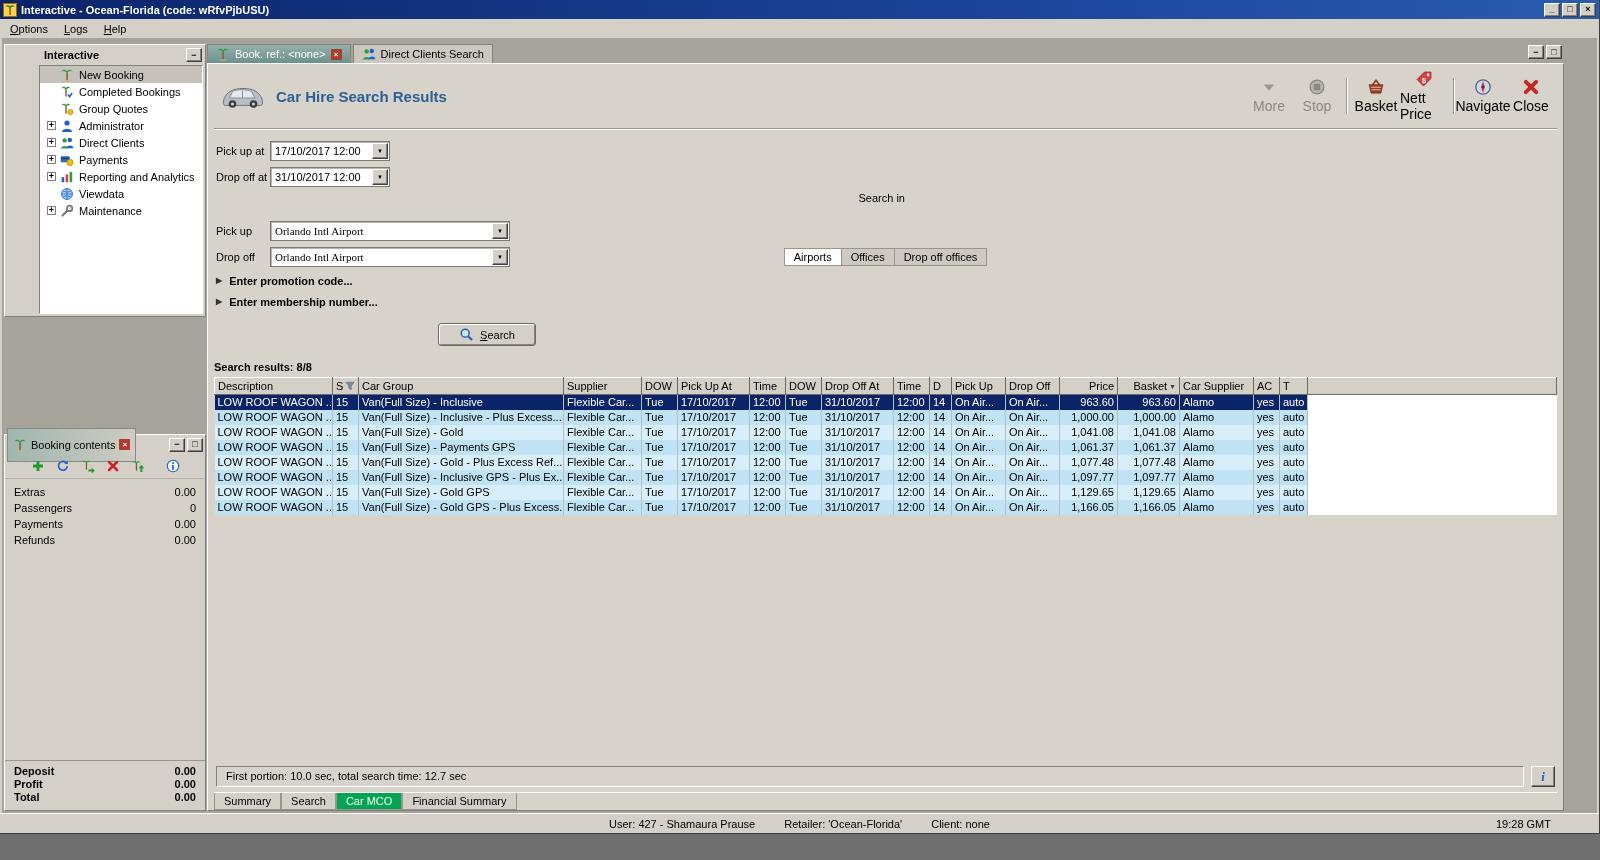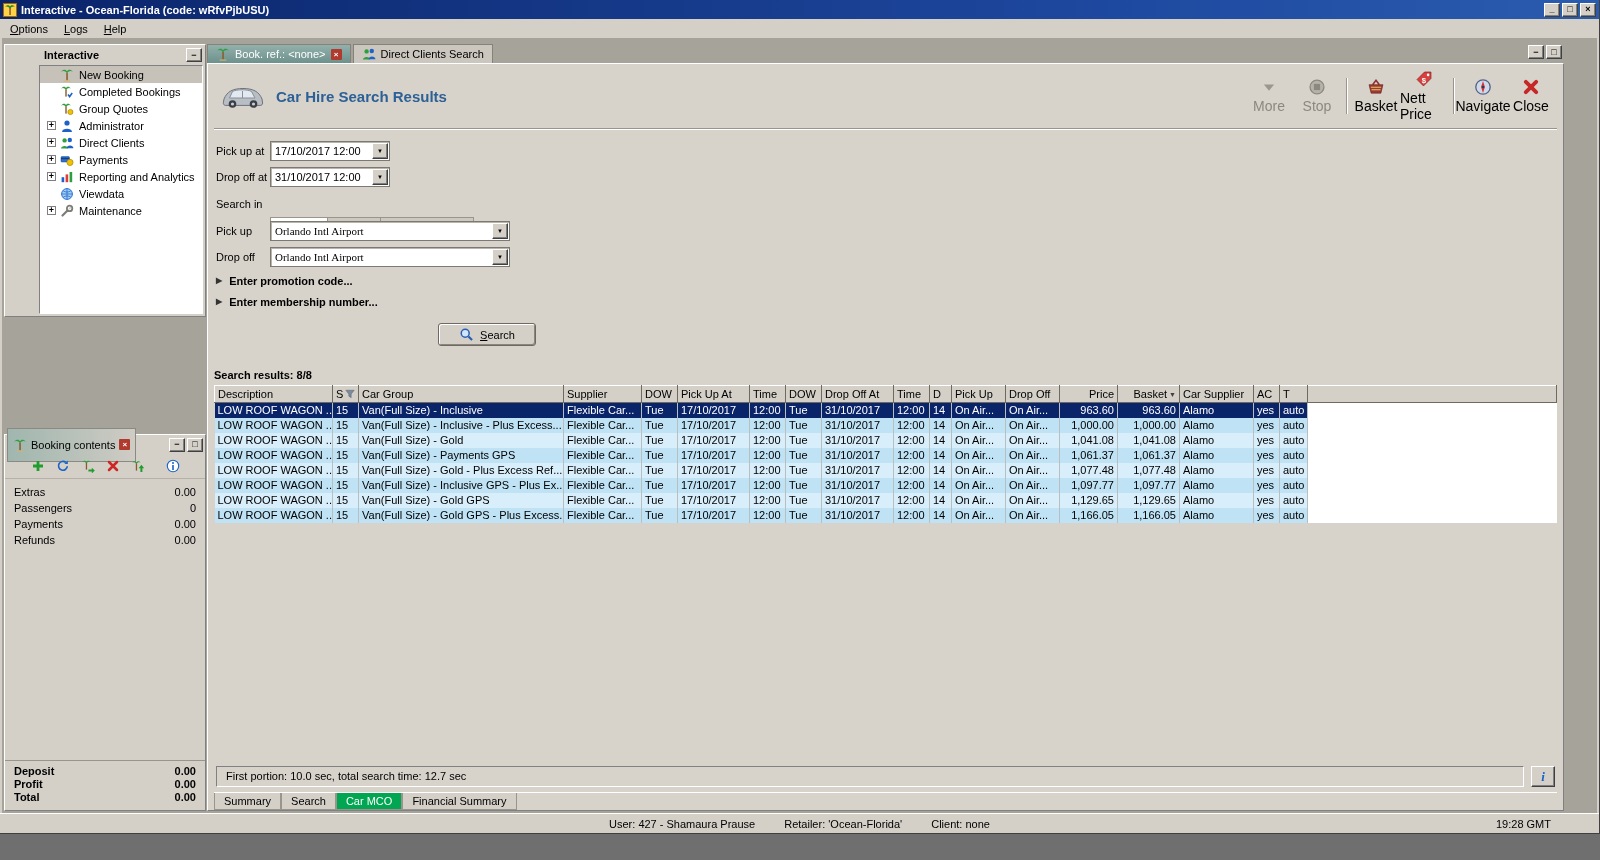--- a/index.html
+++ b/index.html
@@ -86,33 +86,33 @@
   .form-row{display:flex;align-items:center;height:26px;}
   .form-label{width:54px;flex:none;}
   .combo{display:flex;align-items:center;height:20px;background:#fff;border:1px solid #7a7a72;
          box-shadow:inset 1px 1px 0 #b9b5ad;}
   .combo.sm{width:120px;}
   .combo.lg{width:240px;font-family:Liberation Serif, serif;}
   .combo-val{flex:1;padding:0 4px;white-space:nowrap;overflow:hidden;}
   .combo-btn{width:16px;height:16px;margin-right:1px;background:#d4d0c8;border:1px solid;
              border-color:#fff #404040 #404040 #fff;box-shadow:inset -1px -1px 0 #808080;
              font-size:6px;display:flex;align-items:center;justify-content:center;flex:none;}
-  #searchin-row{height:23px;display:flex;align-items:center;margin:2px 0 3px;}
+  #searchin-row{height:23px;display:flex;align-items:center;margin:2px 0 3px;flex-direction:column;}
   .si-tab{padding:2px 9px;border:1px solid #99958d;border-left:none;background:#cdc9c1;cursor:default;}
   .si-tab:first-of-type{border-left:1px solid #99958d;}
   .si-tab.active{background:#fff;}
   .expander-row{display:flex;align-items:center;height:21px;font-weight:bold;cursor:default;}
   .exp-arrow{font-size:8px;margin-right:7px;color:#333;}
   #search-btn{margin:11px 0 0 222px;width:98px;height:23px;background:#d4d0c8;border:1px solid #6e6a62;
               box-shadow:inset 1px 1px 0 #fff, inset -1px -1px 0 #8a867e;border-radius:3px;
               display:flex;align-items:center;justify-content:center;gap:6px;cursor:default;}
   #search-btn .icon{width:15px;height:15px;}
 
   
-  #results-label{margin-top:23px;font-weight:bold;flex:none;}
+  #results-label{margin-top:15px;font-weight:bold;flex:none;}
   #results-table{border-collapse:collapse;table-layout:fixed;width:100%;margin-top:4px;flex:none;}
   #results-table th{height:17px;background:#d4d0c8;border:1px solid;border-color:#fff #6e6a62 #6e6a62 #fff;
        font-weight:normal;padding:0 3px;white-space:nowrap;overflow:hidden;text-align:left;}
   #results-table th.num,#results-table td.num{text-align:right;}
   #results-table th .hdr-in{display:flex;align-items:center;gap:2px;}
   #results-table th.num .hdr-in{justify-content:flex-end;}
   #results-table td{height:15px;padding:0 3px;white-space:nowrap;overflow:hidden;
        border-right:1px solid rgba(90,130,160,0.25);}
   tr.alt-a td{background:#bfe2f5;}
   tr.alt-b td{background:#d8eefb;}

